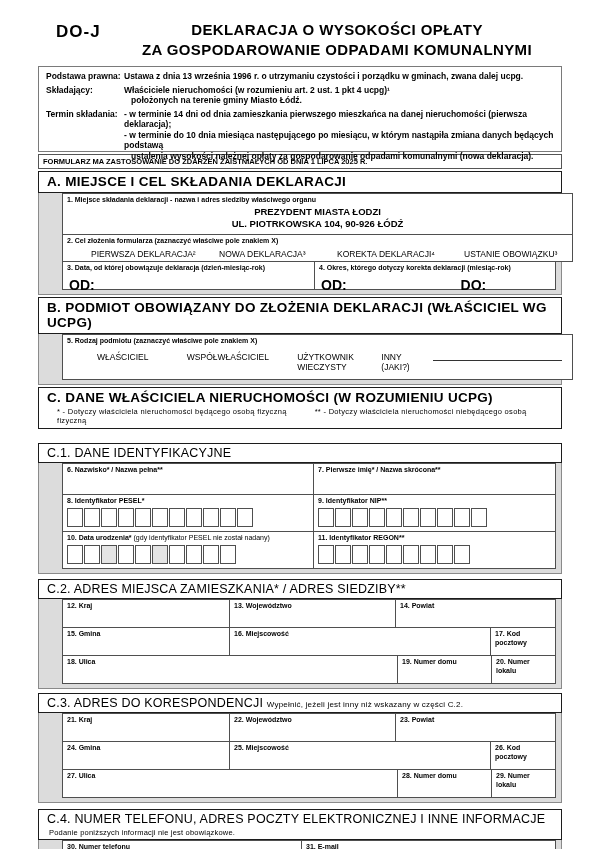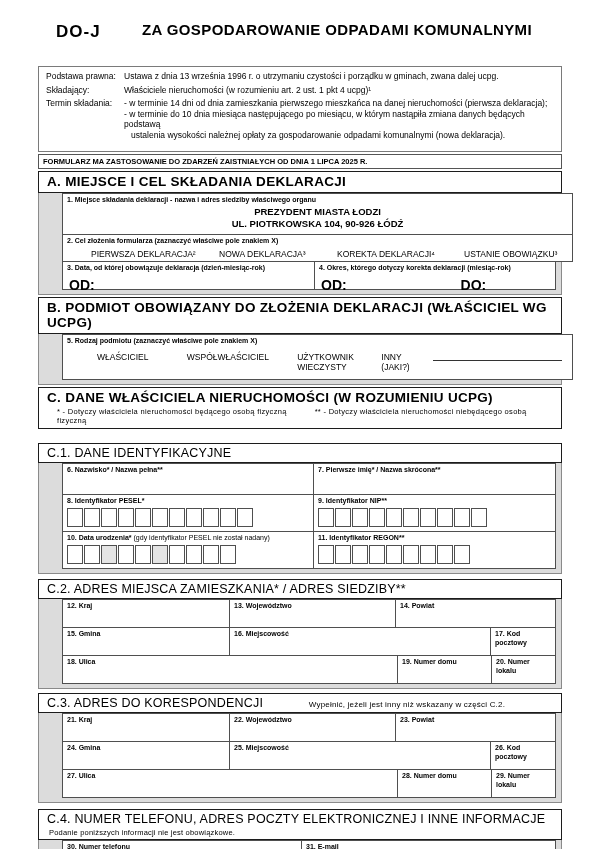--- a/index.html
+++ b/index.html
@@ -9,32 +9,32 @@
   .content { margin:0 38px; width:524px; }
 
   
   .hdr { position:relative; height:46px; }
   .form-code { position:absolute; left:18px; top:2px; font-size:17px; font-weight:bold; letter-spacing:1px; }
   .titles { margin-left:74px; text-align:center; }
   .title-line { font-size:15px; font-weight:bold; letter-spacing:.4px; line-height:20px; }
 
   
   .legal { border:1px solid #7a7a7a; padding:4px 6px 4px 7px; font-size:8.5px; line-height:10.5px; height:86px; }
-  .lrow { display:flex; margin-bottom:3px; }
+  .lrow { display:flex; margin-bottom:3px;font-weight:bold; }
   .llab { width:78px; flex:none; }
   .ltxt { flex:1; }
   .indent { padding-left:7px; }
 
   
   .notice { border:1px solid #555; margin-top:2px; padding:2px 0 2px 4px; font-size:7.5px; font-weight:bold; }
 
   
   .sec-hdr { border:1px solid #1c1c1c; margin-top:2px; padding:2px 0 3px 8px; font-size:13.5px; font-weight:bold; letter-spacing:.3px; }
   .sub-hdr { border:1px solid #1c1c1c; margin-top:14px; padding:2px 0 2px 8px; font-size:12.5px; font-weight:normal; letter-spacing:.2px; }
-  .sub-note { font-size:8px; font-weight:normal;margin-left:42px; }
+  .sub-note { font-size:8px; font-weight:normal; }
   .legend { font-size:7.5px; font-weight:normal; padding:2px 0 0 10px; }
   .legend span { margin-right:28px; }
 
   
   .gbox { background:#dcdcdc; border:1px solid #8a8a8a; border-top:none; padding:1px 5px 4px 6px; }
   .frow { display:flex; }
   .fcell { background:#fff; border:1px solid #4f4f4f; margin-top:-1px; margin-left:-1px; position:relative; }
   .frow .fcell:first-child, .fcell.full { margin-left:17px; }
   .fcell.full { width:100%; }
   .flab { font-size:7px; font-weight:bold; padding:2px 3px 0 4px; line-height:8.5px; }
@@ -50,35 +50,37 @@
 </style>
 </head>
 <body>
 
 <div class="page">
   <div class="content">
 
     <div class="hdr">
       <div class="form-code">DO-J</div>
       <div class="titles">
+        <div class="title-line">DEKLARACJA O WYSOKOŚCI OPŁATY</div>
         <div class="title-line">ZA GOSPODAROWANIE ODPADAMI KOMUNALNYMI</div>
       </div>
     </div>
 
     <div class="legal">
       <div class="lrow">
         <div class="llab">Podstawa prawna:</div>
         <div class="ltxt">
           <div>Ustawa z dnia 13 września 1996 r. o utrzymaniu czystości i porządku w gminach, zwana dalej ucpg.</div>
         </div>
       </div>
       <div class="lrow">
         <div class="llab">Składający:</div>
         <div class="ltxt">
           <div>Właściciele nieruchomości (w rozumieniu art. 2 ust. 1 pkt 4 ucpg)¹</div>
+          <div class="indent">położonych na terenie gminy Miasto Łódź.</div>
         </div>
       </div>
       <div class="lrow">
         <div class="llab">Termin składania:</div>
         <div class="ltxt">
           <div>- w terminie 14 dni od dnia zamieszkania pierwszego mieszkańca na danej nieruchomości (pierwsza deklaracja);</div>
           <div>- w terminie do 10 dnia miesiąca następującego po miesiącu, w którym nastąpiła zmiana danych będących podstawą</div>
           <div class="indent">ustalenia wysokości należnej opłaty za gospodarowanie odpadami komunalnymi (nowa deklaracja).</div>
         </div>
       </div>

